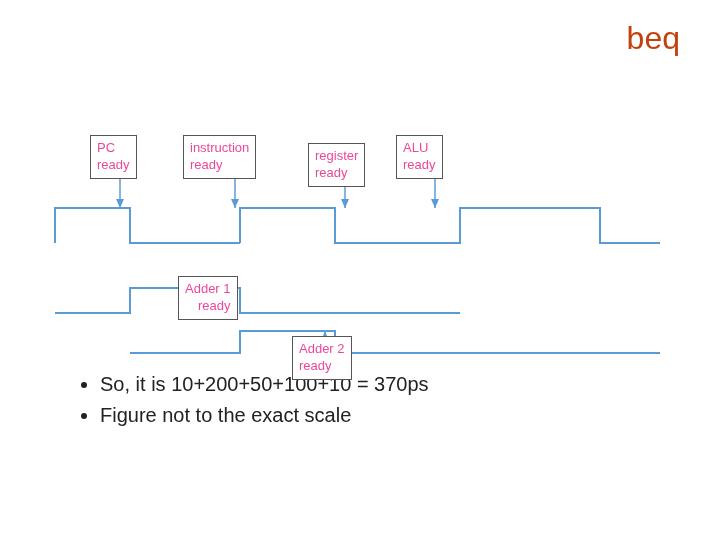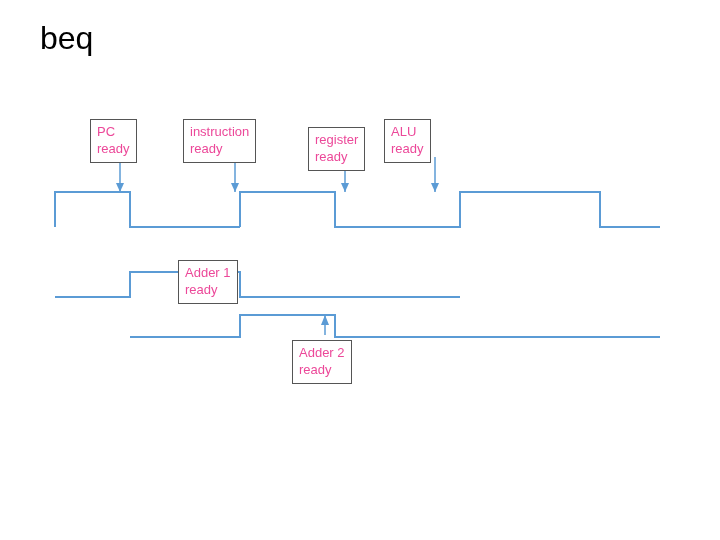--- a/index.html
+++ b/index.html
@@ -10,25 +10,25 @@
       font-family: 'Segoe UI', Arial, sans-serif;
       overflow: hidden;
     }
     .page {
       width: 720px;
       height: 540px;
       position: relative;
       padding: 20px 40px;
     }
     .title {
-      text-align: left;
+      text-align: right;
       font-size: 32px;
       font-weight: 400;
-      margin-bottom: 10px;
-      color: #000000;
+      margin-bottom: 26px;
+      color: #c2410c;
     }
     .diagram-area {
       position: relative;
       width: 640px;
       height: 280px;
       margin: 0 auto;
     }
     
     .label-box {
       position: absolute;
@@ -100,27 +100,35 @@
       <span>ready</span>
     </div>
     <div class="label-box" style="left:143px; top:52px;">
       <span>instruction</span><br>
       <span>ready</span>
     </div>
     <div class="label-box" style="left:268px; top:60px;">
       <span>register</span><br>
       <span>ready</span>
     </div>
-    <div class="label-box" style="left:344px; top:52px;">
+    <div class="label-box" style="left:356px; top:52px;">
       <span>ALU</span><br>
       <span>ready</span>
     </div>
-    <div class="label-box" style="left:138px; top:193px;">
+    <div class="label-box" style="left:138px; top:193px;text-align:right;">
       <span>Adder 1</span><br>
       <span>ready</span>
     </div>
-    <div class="label-box" style="left:252px; top:253px;margin-top:20px;">
+    <div class="label-box" style="left:252px; top:253px;">
       <span>Adder 2</span><br>
       <span>ready</span>
     </div>
   </div>
 
+  <ul class="bullets">
+    <li>
+      <span>So, it is 10+200+50+100+10 = 370ps</span>
+    </li>
+    <li>
+      <span>Figure not to the exact scale</span>
+    </li>
+  </ul>
 </div>
 
 </body></html>

